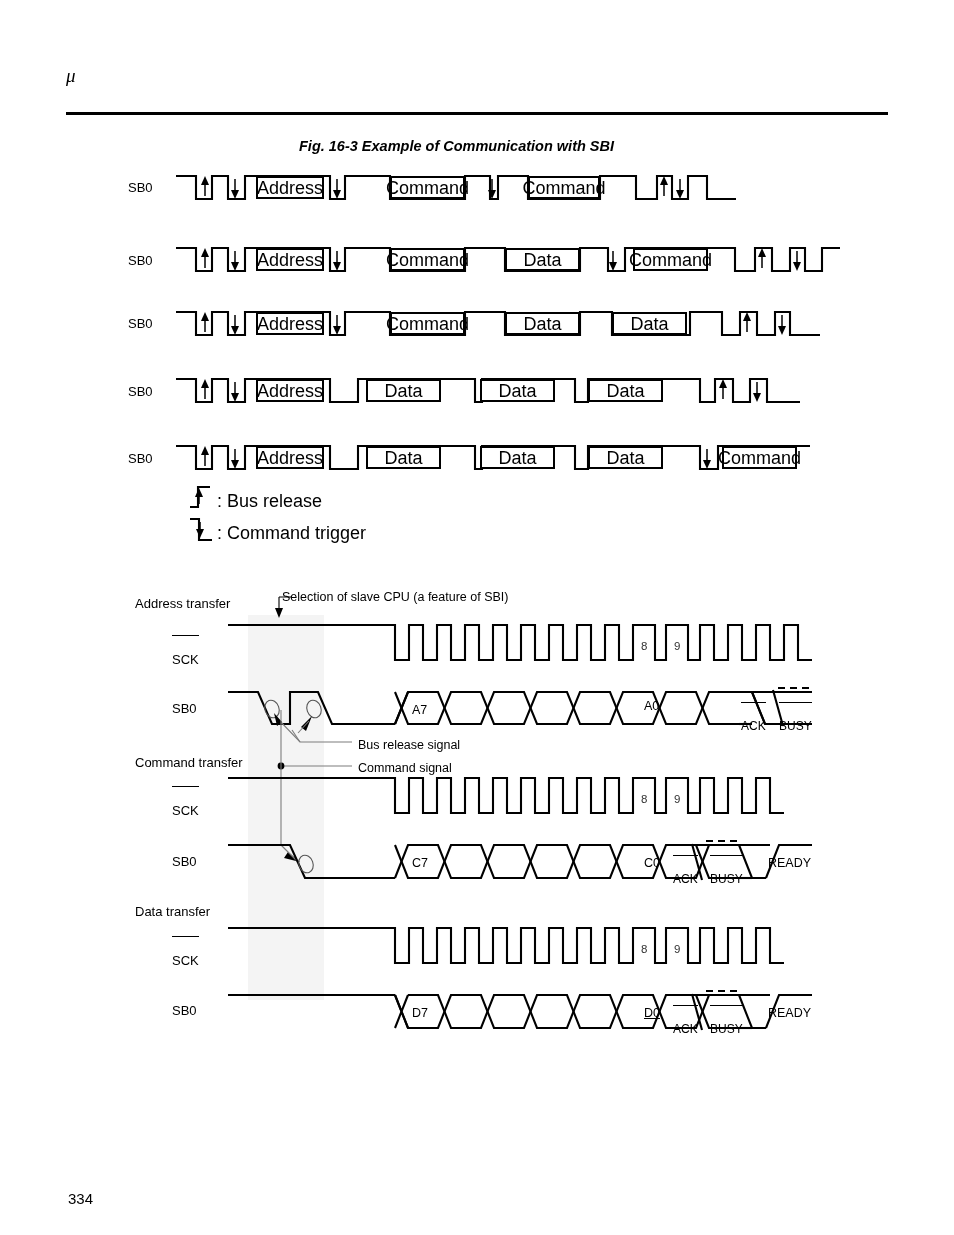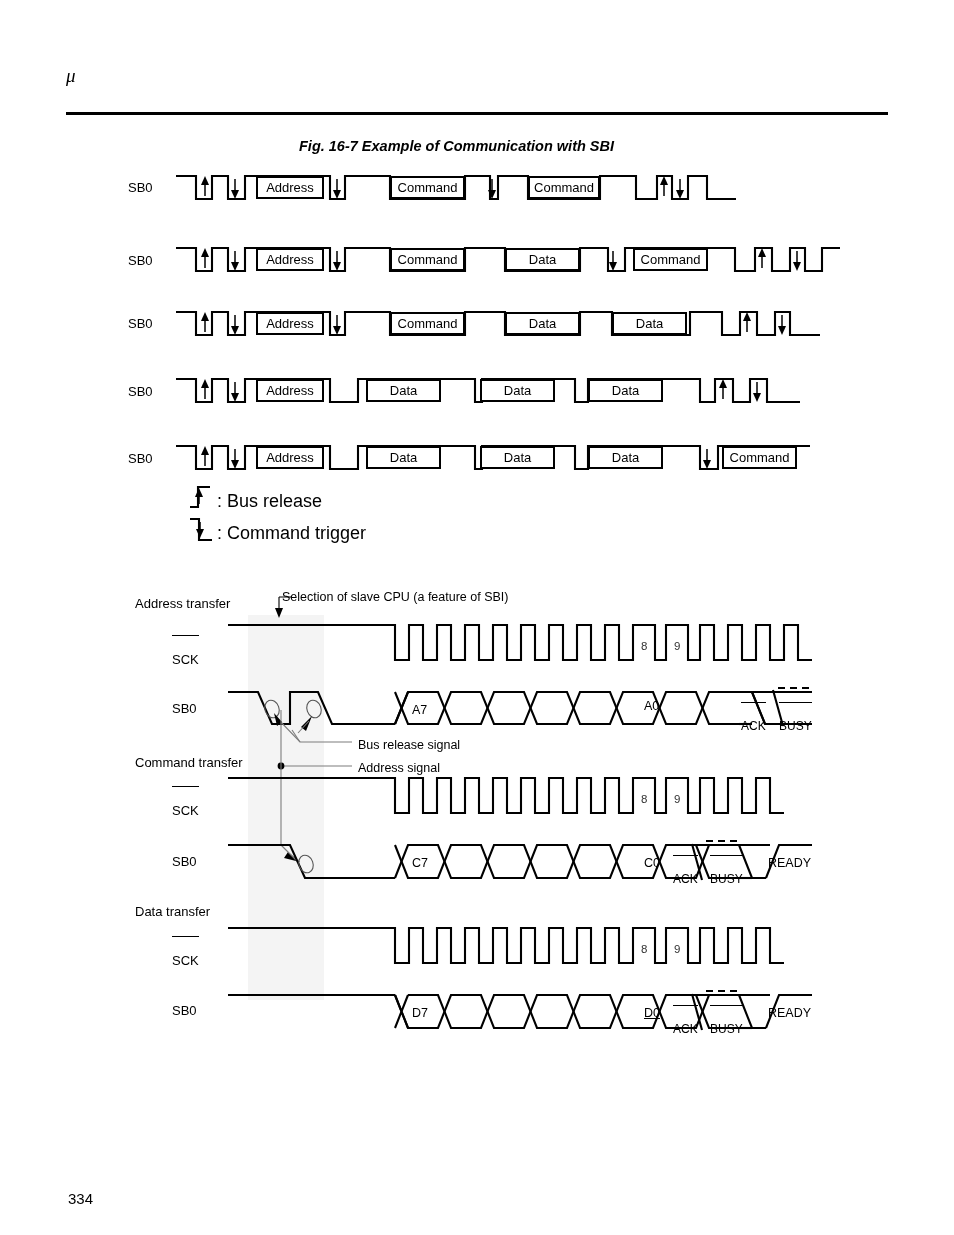--- a/index.html
+++ b/index.html
@@ -66,21 +66,21 @@
   
   .rowlabel {
     position: absolute;
     font-size: 13px;
     white-space: nowrap;
   }
   .boxlabel {
     position: absolute;
     border: 2px solid #000;
     background: #fff;
-    font-size: 13px;
+    font-size: 18px;
     text-align: center;
     line-height: 1;
     display: flex;
     align-items: center;
     justify-content: center;
     box-sizing: border-box;
     white-space: nowrap;
   }
   .legend-text {
     position: absolute;
@@ -122,21 +122,21 @@
   }
 </style>
 </head>
 <body>
 
 <div class="page">
 
   <div id="header-mu">μ</div>
   <div id="header-rule"></div>
 
-  <div class="fig-title" id="fig163-title">Fig. 16-7  Example of Communication with SBI</div>
+  <div class="fig-title" id="fig163-title">Fig. 16-3  Example of Communication with SBI</div>
 
   <div class="rowlabel" style="left:128px; top:180px;">SB0</div>
   <div class="rowlabel" style="left:128px; top:253px;">SB0</div>
   <div class="rowlabel" style="left:128px; top:316px;">SB0</div>
   <div class="rowlabel" style="left:128px; top:384px;">SB0</div>
   <div class="rowlabel" style="left:128px; top:451px;">SB0</div>
 
   <div class="canvas">
   <svg width="954" height="560" viewBox="0 0 954 560">
 
@@ -285,21 +285,21 @@
   <div class="legend-text" style="left:217px; top:523px;">: Command trigger</div>
 
 
   <div class="rowlabel" style="left:135px; top:596px;">Address transfer</div>
   <div class="rowlabel" style="left:135px; top:755px;">Command transfer</div>
   <div class="rowlabel" style="left:135px; top:904px;">Data transfer</div>
 
   <div class="annot" style="left:282px; top:590px;">Selection of slave CPU (a feature of SBI)</div>
 
   <div class="annot" style="left:358px; top:738px;">Bus release signal</div>
-  <div class="annot" style="left:358px; top:761px;">Address signal</div>
+  <div class="annot" style="left:358px; top:761px;">Command signal</div>
 
   <div class="ovl" style="left:172px; top:635px;"><span class="bar">SCK</span></div>
   <div class="rowlabel" style="left:172px; top:701px;">SB0</div>
 
   <div class="ovl" style="left:172px; top:786px;"><span class="bar">SCK</span></div>
   <div class="rowlabel" style="left:172px; top:854px;">SB0</div>
 
   <div class="ovl" style="left:172px; top:936px;"><span class="bar">SCK</span></div>
   <div class="rowlabel" style="left:172px; top:1003px;">SB0</div>
 

